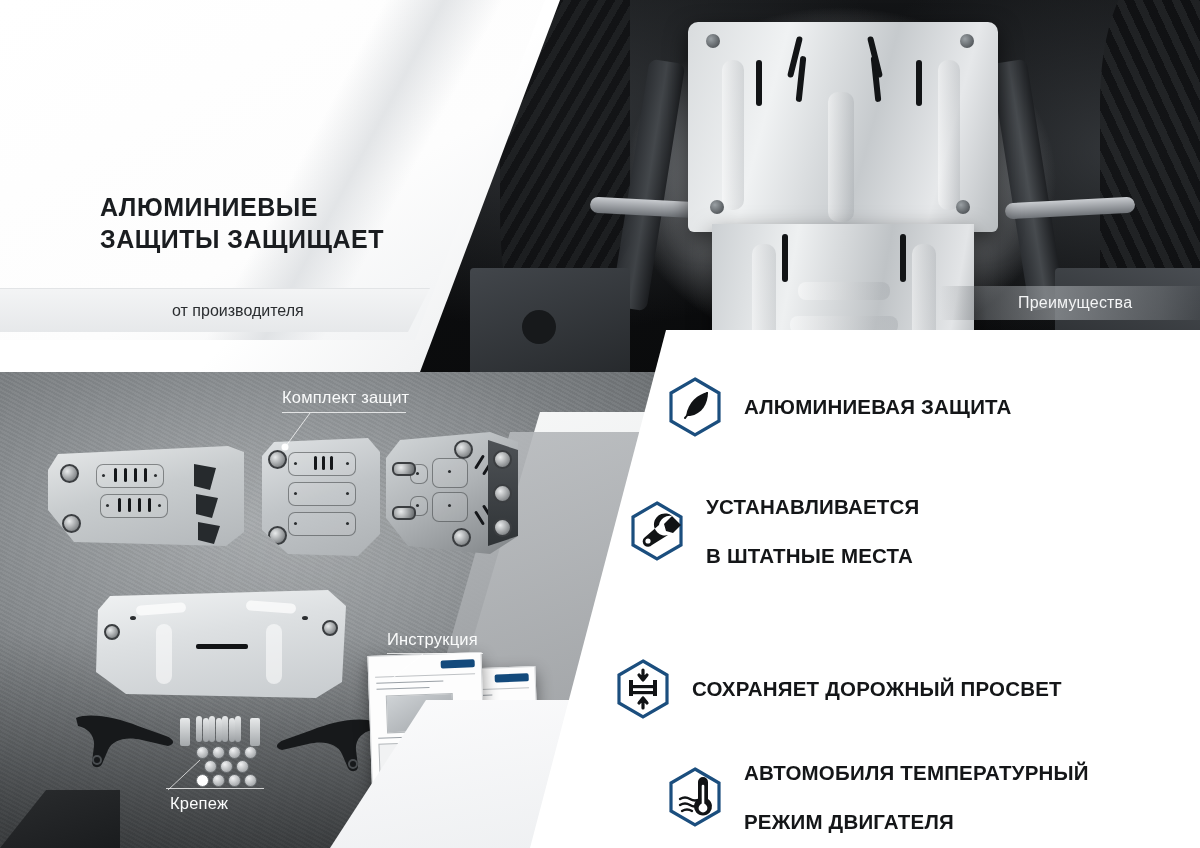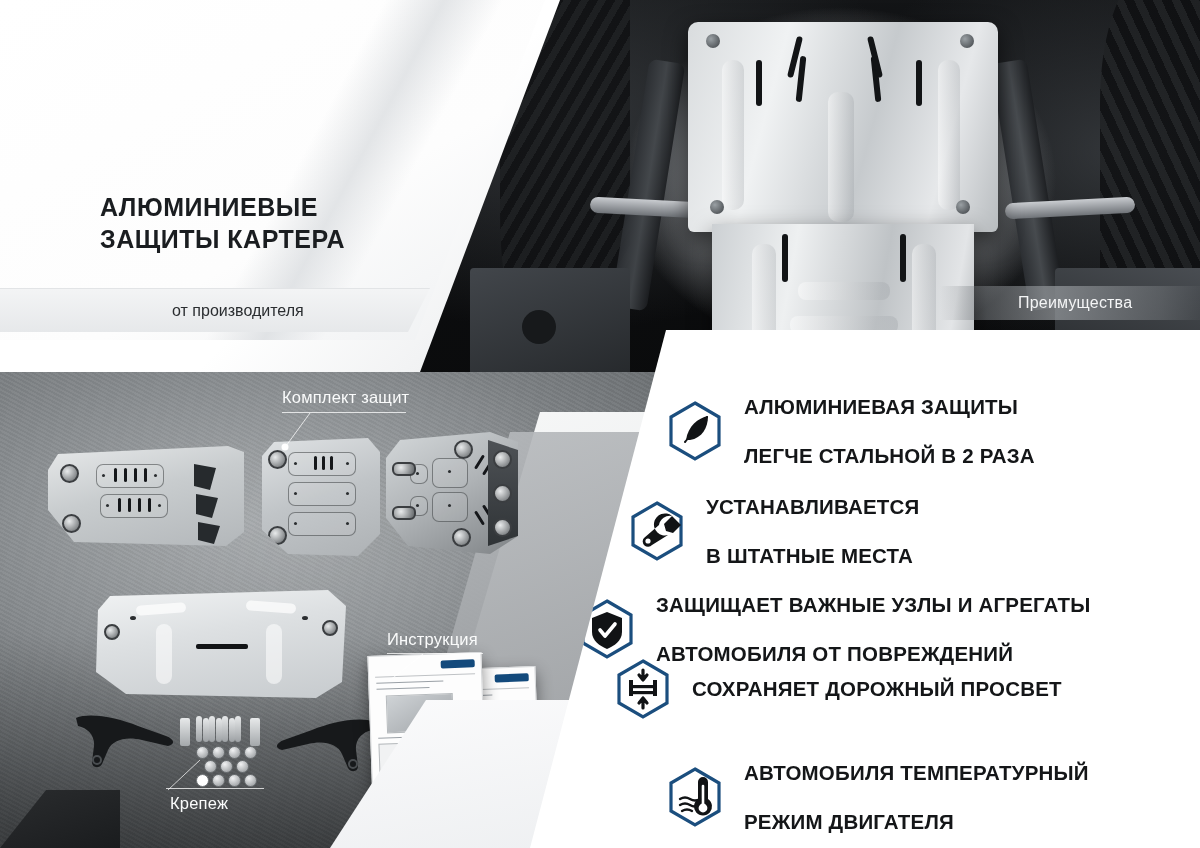--- a/index.html
+++ b/index.html
@@ -245,21 +245,21 @@
     </div>
   </div>
 
   <div class="hdr"></div>
   <div class="hdr2"></div>
   <div class="hdr-sheen"></div>
 
 
   <div class="hdr-title">
     <div>АЛЮМИНИЕВЫЕ</div>
-    <div>ЗАЩИТЫ КАРТЕРА</div>
+    <div>ЗАЩИТЫ ЗАЩИЩАЕТ</div>
   </div>
 
   <div class="hdr-sub-wrap">
     <div class="hdr-sub">от производителя</div>
   </div>
 
   <div class="prod">
     <div class="brush"></div>
     <div class="vign"></div>
     <div class="wedge1"></div>
@@ -442,52 +442,38 @@
 
     <div class="feat" style="left:134px;top:40px;width:520px;">
       <div class="hexwrap">
         <svg viewBox="0 0 62 62" width="62" height="62">
           <polygon points="31,3 55,17 55,45 31,59 7,45 7,17" fill="none" stroke="#1B4E7E" stroke-width="3.2"></polygon>
           <path d="M22 40 C24 26, 34 18, 44 16 C44 28, 38 38, 26 40 Z" fill="#111315"></path>
           <path d="M21 42 C26 36, 34 28, 43 17" stroke="#111315" stroke-width="2" fill="none" stroke-linecap="round"></path>
         </svg>
       </div>
       <div class="feat-txt">
-        <div>АЛЮМИНИЕВАЯ ЗАЩИТЫ</div>
-        <div>ЛЕГЧЕ СТАЛЬНОЙ В 2 РАЗА</div>
+        <div>АЛЮМИНИЕВАЯ ЗАЩИТА</div>
       </div>
     </div>
 
     <div class="feat" style="left:96px;top:140px;width:520px;">
       <div class="hexwrap">
         <svg viewBox="0 0 62 62" width="62" height="62">
           <polygon points="31,3 55,17 55,45 31,59 7,45 7,17" fill="none" stroke="#1B4E7E" stroke-width="3.2"></polygon>
           <path d="M46 16 a11 11 0 1 0 -4 19 L26 45 a5 5 0 0 1 -8 -7 L33 25 a11 11 0 0 1 13 -9 l-8 8 l2 7 l7 2 l8 -8 z" fill="#111315"></path>
           <circle cx="22" cy="41" r="2.6" fill="#ffffff"></circle>
         </svg>
       </div>
       <div class="feat-txt">
         <div>УСТАНАВЛИВАЕТСЯ</div>
         <div>В ШТАТНЫЕ МЕСТА</div>
       </div>
     </div>
 
-    <div class="feat" style="left:46px;top:238px;width:600px;">
-      <div class="hexwrap">
-        <svg viewBox="0 0 62 62" width="62" height="62">
-          <polygon points="31,3 55,17 55,45 31,59 7,45 7,17" fill="none" stroke="#1B4E7E" stroke-width="3.2"></polygon>
-          <path d="M31 14 L46 20 V34 C46 43,38 48,31 51 C24 48,16 43,16 34 V20 Z" fill="#111315"></path>
-          <path d="M24 32 l5 6 l10 -12" stroke="#ffffff" stroke-width="3.6" fill="none" stroke-linecap="round" stroke-linejoin="round"></path>
-        </svg>
-      </div>
-      <div class="feat-txt">
-        <div>ЗАЩИЩАЕТ ВАЖНЫЕ УЗЛЫ И АГРЕГАТЫ</div>
-        <div>АВТОМОБИЛЯ ОТ ПОВРЕЖДЕНИЙ</div>
-      </div>
-    </div>
 
     <div class="feat" style="left:82px;top:322px;width:560px;">
       <div class="hexwrap">
         <svg viewBox="0 0 62 62" width="62" height="62">
           <polygon points="31,3 55,17 55,45 31,59 7,45 7,17" fill="none" stroke="#1B4E7E" stroke-width="3.2"></polygon>
           <rect x="17" y="22" width="4" height="16" fill="#111315"></rect>
           <rect x="41" y="22" width="4" height="16" fill="#111315"></rect>
           <rect x="17" y="27" width="28" height="3.2" fill="#111315"></rect>
           <rect x="17" y="33" width="28" height="3.2" fill="#111315"></rect>
           <path d="M31 12 v9 M31 22 l-4 -5 M31 22 l4 -5" stroke="#111315" stroke-width="3.2" fill="none" stroke-linecap="round"></path>

